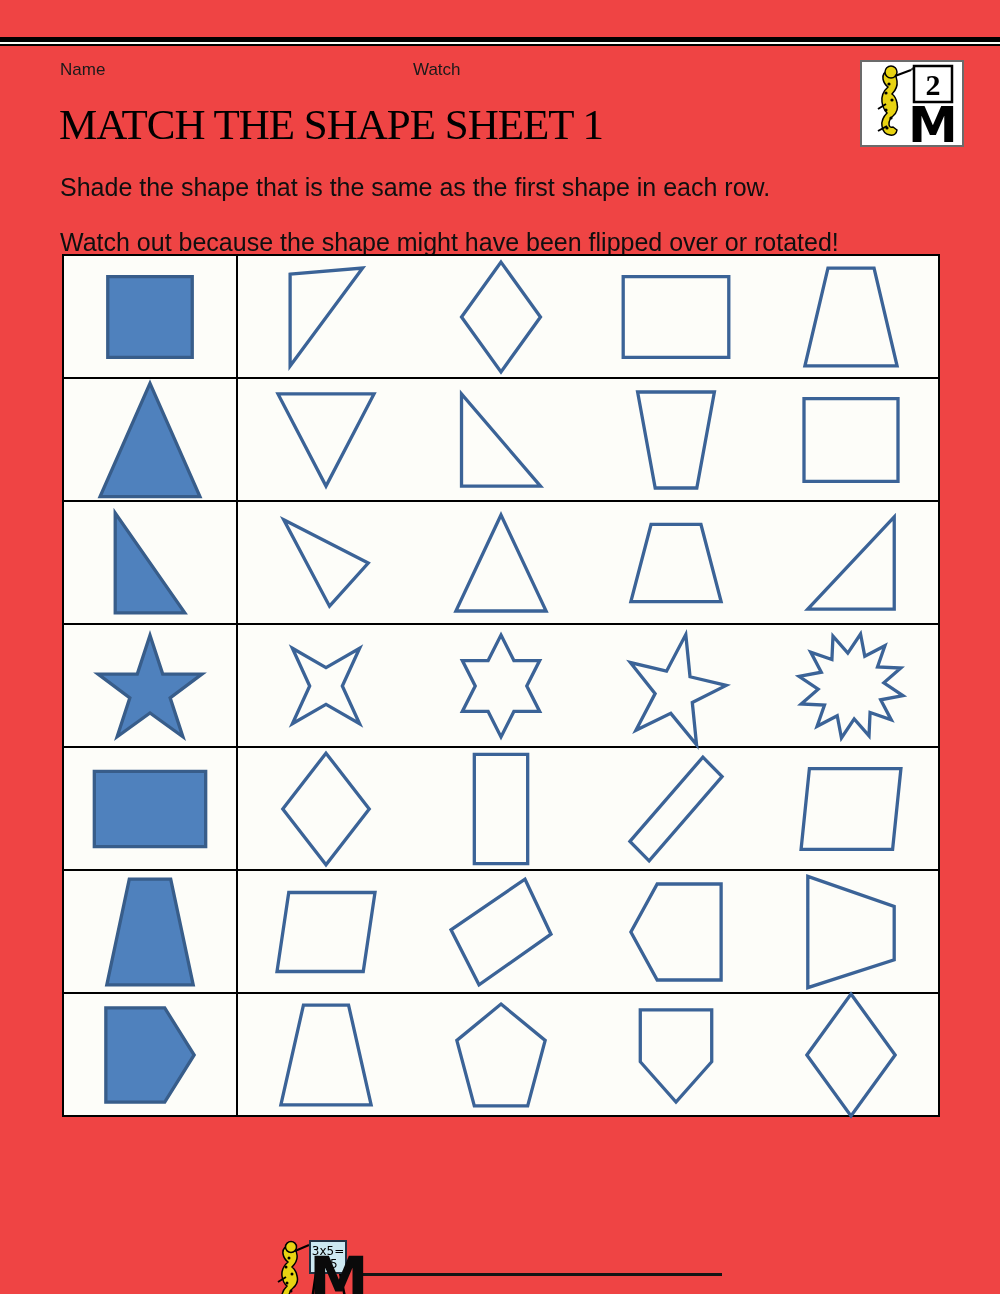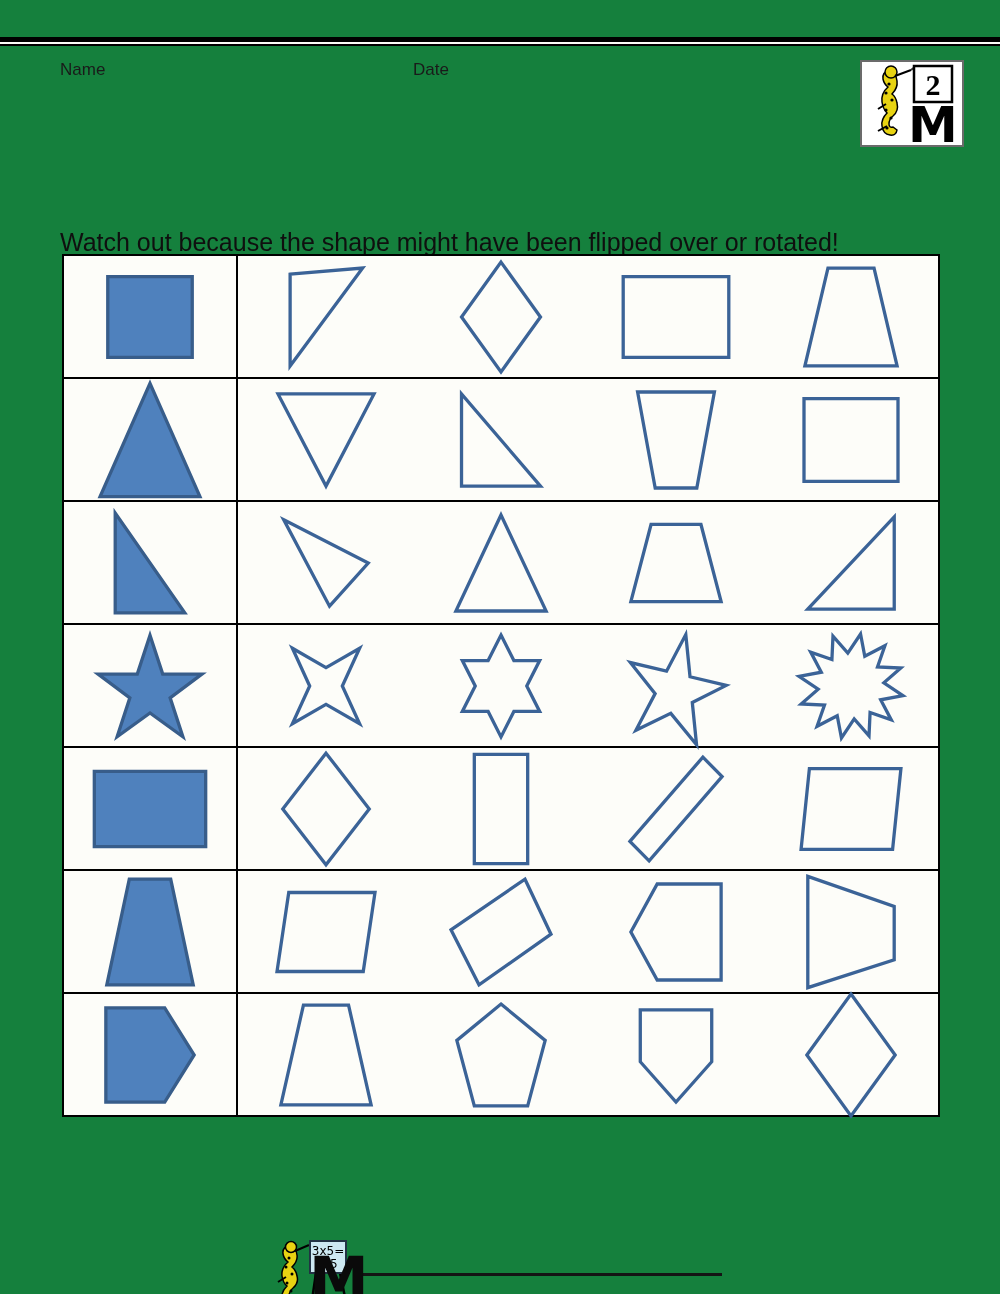--- a/index.html
+++ b/index.html
@@ -1,16 +1,16 @@
 <!DOCTYPE html>
 <html><head>
 <meta charset="utf-8">
 <style>
   html,body{margin:0;padding:0;background:#fcfcf7;}
-  .page{position:relative;width:1000px;height:1294px;background:#15803d;
+  .page{position:relative;width:1000px;height:1294px;background:#ef4444;
         font-family:"Liberation Sans",sans-serif;color:#111;overflow:hidden;}
 
   .top-rule{position:absolute;left:0;top:37px;width:100%;height:2px;
             border-top:5px solid #000;border-bottom:2px solid #000;background:#fcfcf7;}
 
   .meta-label{position:absolute;top:60px;font-size:17px;color:#1a1a1a;}
   .meta-name{left:60px;} .meta-date{left:413px;}
 
   .corner-logo{position:absolute;left:860px;top:60px;width:104px;height:87px;
                border:2px solid #6b6b6b;background:#fff;box-sizing:border-box;}
@@ -47,21 +47,21 @@
                       2px 2px 0 #000,-2px -2px 0 #000,2px -2px 0 #000,-2px 2px 0 #000;}
 </style>
 </head>
 <body>
 
 <div class="page">
 
   <div class="top-rule"></div>
 
   <span class="meta-label meta-name">Name</span>
-  <span class="meta-label meta-date">Date</span>
+  <span class="meta-label meta-date">Watch</span>
 
   <div class="corner-logo">
     <svg width="100" height="83" viewBox="0 0 100 83">
       <g>
         <path d="M28 8 q-8 2 -7 9 q1 5 5 8 q-7 6 -6 15 q1 7 5 11 q-6 6 -5 13 q1 8 8 9 q6 1 7 -5 l-4 -3 q-4 1 -4 -3 q0 -5 4 -8 q6 -5 4 -13 q-1 -6 -5 -9 q6 -6 5 -13 q-1 -8 -7 -11 z" fill="#e8d312" stroke="#000" stroke-width="1.5"></path>
         <circle cx="29" cy="10" r="6" fill="#e8d312" stroke="#000" stroke-width="1.5"></circle>
         <path d="M33 14 L49 8 M24 42 l-8 5 M25 64 l-9 5" stroke="#000" stroke-width="2" fill="none"></path>
         <path d="M49 8 l5 -4" stroke="#333" stroke-width="2"></path>
         <circle cx="27" cy="22" r="1.6" fill="#000"></circle>
           <circle cx="24" cy="31" r="1.6" fill="#000"></circle>
@@ -71,21 +71,23 @@
           <circle cx="25" cy="66" r="1.6" fill="#000"></circle>
       </g>
       <g>
         <rect x="52" y="4" width="38" height="36" fill="#fff" stroke="#000" stroke-width="2.5"></rect>
         <text x="71" y="33" font-size="30" font-weight="bold" font-family="Liberation Serif, serif" text-anchor="middle" fill="#000">2</text>
       </g>
       <text x="46" y="80" font-size="50" font-weight="bold" font-family="DejaVu Sans, sans-serif" fill="#000">M</text>
     </svg>
   </div>
 
-
+  <h1 class="page-title">MATCH THE SHAPE SHEET 1</h1>
+
+  <p class="instr instr-1">Shade the shape that is the same as the first shape in each row.</p>
   <p class="instr instr-2">Watch out because the shape might have been flipped over or rotated!</p>
 
   <div class="shape-table" id="shape-table">
       <div class="t-row">
         <div class="t-target">
           <svg width="88" height="84" viewBox="0 0 100 100" preserveAspectRatio="none">
             <polygon points="2,2 98,2 98,98 2,98" fill="#4f81bd" stroke="#385d8a" stroke-width="3.3" vector-effect="non-scaling-stroke" stroke-linejoin="miter"></polygon>
           </svg>
         </div>
         <div class="t-options">

